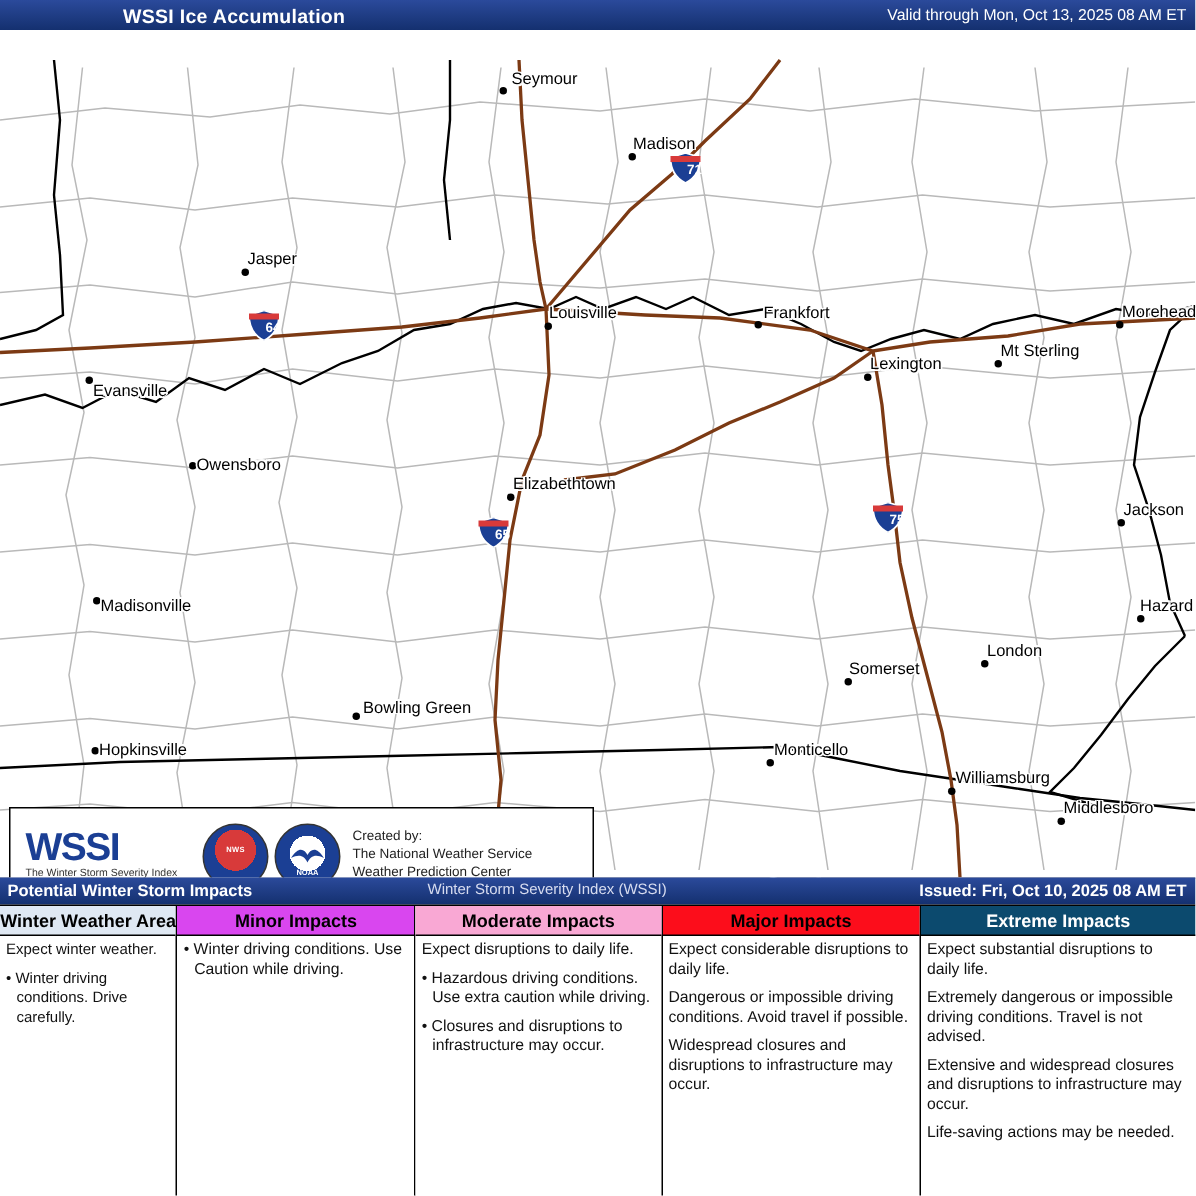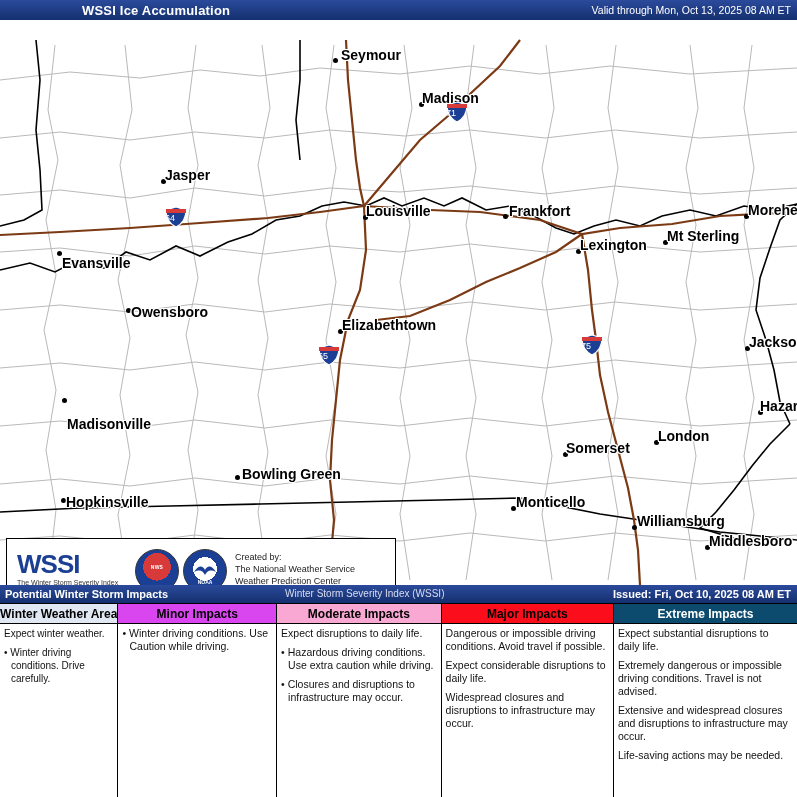--- a/index.html
+++ b/index.html
@@ -12,27 +12,27 @@
   .header .title{position:absolute;left:82px;top:3px;font-size:13px;font-weight:bold;
                  letter-spacing:.2px;}
   .header .valid{position:absolute;right:6px;top:4px;font-size:10.5px;}
 
   
   .map{position:absolute;left:0;top:20px;width:797px;height:565px;background:#ffffff;
        overflow:hidden;border-bottom:1px solid #888;}
   .map svg{position:absolute;left:0;top:0;}
 
   .city-dot{position:absolute;width:5px;height:5px;background:#000;border-radius:50%;}
-  .city-label{position:absolute;font-size:14px;font-weight:bold;color:#000;white-space:nowrap;
+  .city-label{position:absolute;font-size:11px;font-weight:normal;color:#000;white-space:nowrap;
               text-shadow:1px 0 #fff,-1px 0 #fff,0 1px #fff,0 -1px #fff,1px 1px #fff,-1px -1px #fff,1px -1px #fff,-1px 1px #fff;}
 
   .shield{position:absolute;width:22px;height:20px;}
   .shield .sv{position:absolute;left:0;top:0;}
-  .shield .num{position:absolute;left:0;top:6px;width:22px;text-align:left;
-               font-size:9px;font-weight:normal;color:#fff;font-family:"Liberation Sans",sans-serif;}
+  .shield .num{position:absolute;left:0;top:6px;width:22px;text-align:right;
+               font-size:9px;font-weight:bold;color:#fff;font-family:"Liberation Sans",sans-serif;}
 
   
   .logobox{position:absolute;left:6px;top:518px;width:388px;height:62px;background:#fff;
            border:1px solid #000;}
   .logobox .wssi{position:absolute;left:10px;top:10px;font-size:26px;font-weight:bold;
                  letter-spacing:-1px;color:#1b3f94;font-family:"Liberation Sans",sans-serif;}
   .logobox .wssi-sub{position:absolute;left:10px;top:40px;font-size:7px;color:#333;}
   .logobox .created{position:absolute;left:228px;top:12px;font-size:9px;color:#222;line-height:12px;}
   .nws-seal{position:absolute;left:128px;top:10px;width:42px;height:42px;border-radius:50%;
             background:radial-gradient(circle at 50% 40%,#d83a3a 0 42%,#1b3f94 42% 100%);
@@ -172,21 +172,21 @@
       <span class="city-dot" style="left:126px;top:288px"></span>
       <span class="city-label" style="left:131px;top:284px">Owensboro</span>
 
       <span class="city-dot" style="left:338px;top:309px"></span>
       <span class="city-label" style="left:342px;top:297px">Elizabethtown</span>
 
       <span class="city-dot" style="left:745px;top:326px"></span>
       <span class="city-label" style="left:749px;top:314px">Jackson</span>
 
       <span class="city-dot" style="left:62px;top:378px"></span>
-      <span class="city-label" style="left:67px;top:396px">Madisonville</span>
+      <span class="city-label" style="left:67px;top:378px">Madisonville</span>
 
       <span class="city-dot" style="left:758px;top:390px"></span>
       <span class="city-label" style="left:760px;top:378px">Hazard</span>
 
       <span class="city-dot" style="left:563px;top:432px"></span>
       <span class="city-label" style="left:566px;top:420px">Somerset</span>
 
       <span class="city-dot" style="left:654px;top:420px"></span>
       <span class="city-label" style="left:658px;top:408px">London</span>
 
@@ -285,22 +285,22 @@
       <div class="lbody">
         <p>Expect disruptions to daily life.</p>
         <p class="bullet">Hazardous driving conditions. Use extra caution while driving.</p>
         <p class="bullet">Closures and disruptions to infrastructure may occur.</p>
       </div>
     </div>
 
     <div class="lcol c4">
       <div class="lhead swatch4">Major Impacts</div>
       <div class="lbody">
+        <p>Expect considerable disruptions to daily life.</p>
         <p>Dangerous or impossible driving conditions. Avoid travel if possible.</p>
-        <p>Expect considerable disruptions to daily life.</p>
         <p>Widespread closures and disruptions to infrastructure may occur.</p>
       </div>
     </div>
 
     <div class="lcol c5">
       <div class="lhead swatch5">Extreme Impacts</div>
       <div class="lbody">
         <p>Expect substantial disruptions to daily life.</p>
         <p>Extremely dangerous or impossible driving conditions. Travel is not advised.</p>
         <p>Extensive and widespread closures and disruptions to infrastructure may occur.</p>

